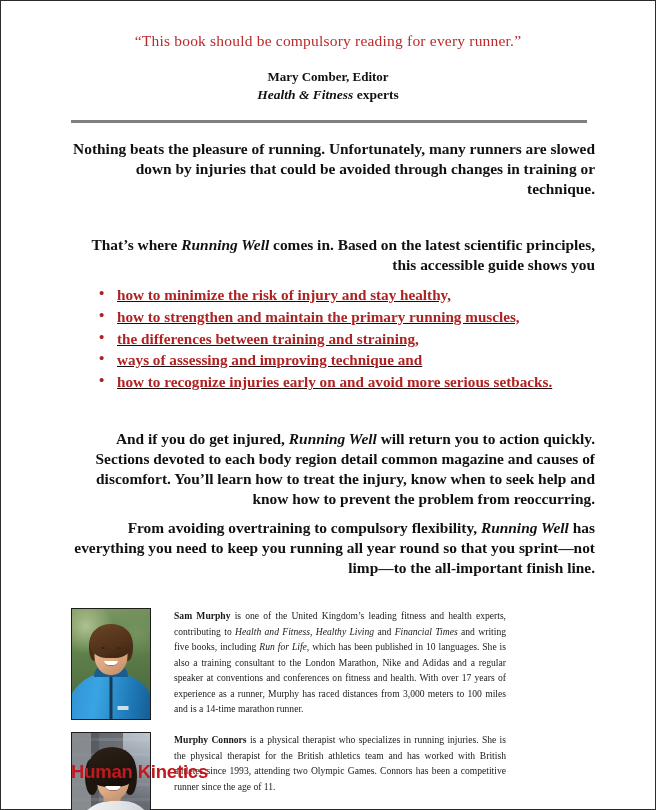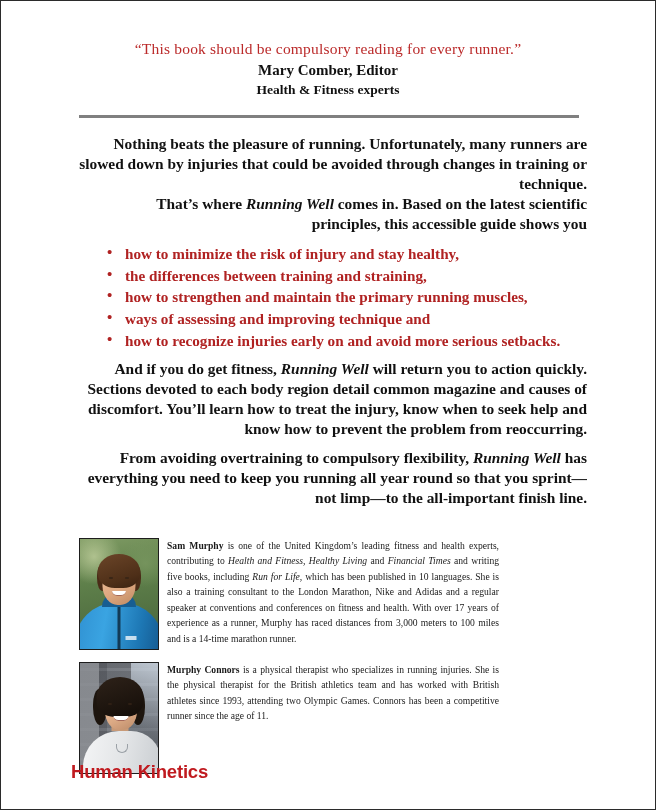--- a/index.html
+++ b/index.html
@@ -14,47 +14,47 @@
     font-family: "Liberation Serif", "DejaVu Serif", serif;
     color: #111111;
     overflow: hidden;
   }
   #page {
     position: relative;
     width: 656px;
     height: 810px;
     background: #ffffff;
     border: 1px solid #2b2b2b;
-    padding: 8px;
+    padding: 0;
   }
   
   .quote-block {
     padding-top: 30px;
     text-align: center;
   }
   .pull-quote {
     color: #bb2a2a;
     font-size: 15.5px;
     line-height: 1.25;
     font-weight: 400;
     letter-spacing: 0.2px;
   }
   .quote-attrib {
     font-weight: 700;
-    font-size: 15px;
+    font-size: 13px;
     line-height: 1.35;
-    margin-top: 2px;
+    margin-top: 18px;
     color: #111111;
   }
   .quote-source {
     font-size: 13.5px;
     line-height: 1.35;
     color: #111111;
   }
-  .quote-source .ital { font-weight: 700; }
+  .quote-source .ital { font-style: italic; font-weight: 700; }
   .quote-source .reg { font-weight: 700; font-style: normal; }
 
   hr.rule {
     border: 0;
     height: 3px;
     background: #808080;
     margin: 16px 68px 0 70px;
   }
 
   
@@ -63,27 +63,28 @@
     padding: 16px 60px 0 70px;
   }
   .copy p {
     margin: 0;
     font-size: 15.4px;
     font-weight: 700;
     line-height: 1.30;
     color: #111111;
     text-align: right;
   }
-  .copy p.indent { text-indent: 20px; }
+  .copy p.indent { text-indent: 20px; margin-top: 36px; }
   .copy em { font-style: italic; }
 
   ul.benefits {
     list-style: none;
     margin: 9px 0 7px 0;
     padding: 0 0 0 28px;
+    text-decoration: underline;
   }
   ul.benefits li {
     position: relative;
     color: #b02222;
     font-weight: 700;
     font-size: 15.2px;
     line-height: 1.43;
     padding-left: 18px;
   }
   ul.benefits li::before {
@@ -98,20 +99,21 @@
 
   
   .bios {
     padding: 0 0 0 70px;
     margin-top: 30px;
   }
   .bio {
     display: flex;
     align-items: flex-start;
     margin-bottom: 12px;
+    gap: 15px;
   }
   .bio-photo {
     width: 80px;
     height: 112px;
     flex: 0 0 80px;
     border: 1px solid #1d1d1d;
     overflow: hidden;
     position: relative;
   }
   .bio-text {
@@ -306,27 +308,27 @@
   <hr class="rule">
 
   <div class="copy">
 
     <p>Nothing beats the pleasure of running. Unfortunately, many runners are slowed down by injuries that could be avoided through changes in training or technique.</p>
 
     <p class="indent"><span>That’s where </span><em>Running Well</em><span> comes in. Based on the latest scientific principles, this accessible guide shows you</span></p>
 
     <ul class="benefits">
       <li>how to minimize the risk of injury and stay healthy,</li>
+      <li>how to strengthen and maintain the primary running muscles,</li>
       <li>the differences between training and straining,</li>
-      <li>how to strengthen and maintain the primary running muscles,</li>
       <li>ways of assessing and improving technique and</li>
       <li>how to recognize injuries early on and avoid more serious setbacks.</li>
     </ul>
 
-    <p class="indent"><span>And if you do get fitness, </span><em>Running Well</em><span> will return you to action quickly. Sections devoted to each body region detail common magazine and causes of discomfort. You’ll learn how to treat the injury, know when to seek help and know how to prevent the problem from reoccurring.</span></p>
+    <p class="indent"><span>And if you do get injured, </span><em>Running Well</em><span> will return you to action quickly. Sections devoted to each body region detail common magazine and causes of discomfort. You’ll learn how to treat the injury, know when to seek help and know how to prevent the problem from reoccurring.</span></p>
 
     <p class="indent gap-para"><span>From avoiding overtraining to compulsory flexibility, </span><em>Running Well</em><span> has everything you need to keep you running all year round so that you sprint—not limp—to the all-important finish line.</span></p>
 
   </div>
 
   <div class="bios">
 
     <div class="bio">
       <div class="bio-photo photo-murphy">
         <div class="bg-blur"></div>

